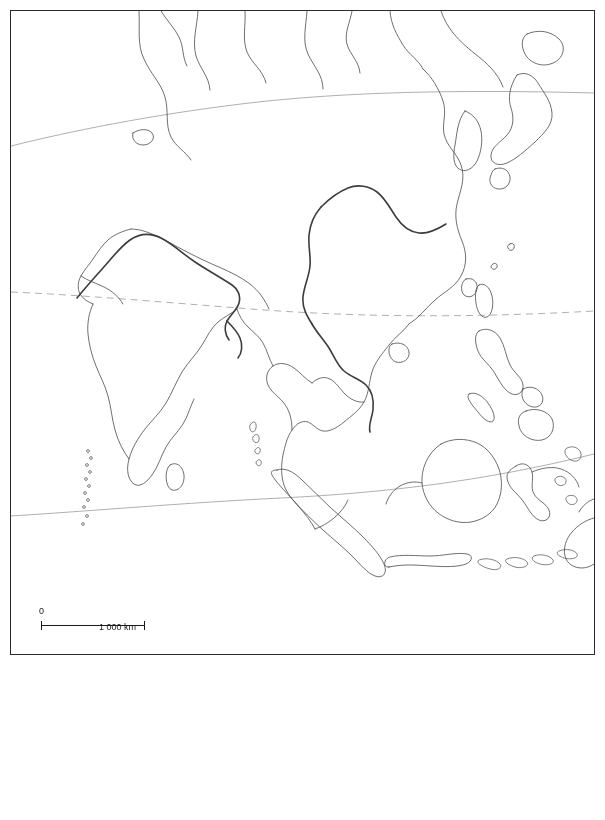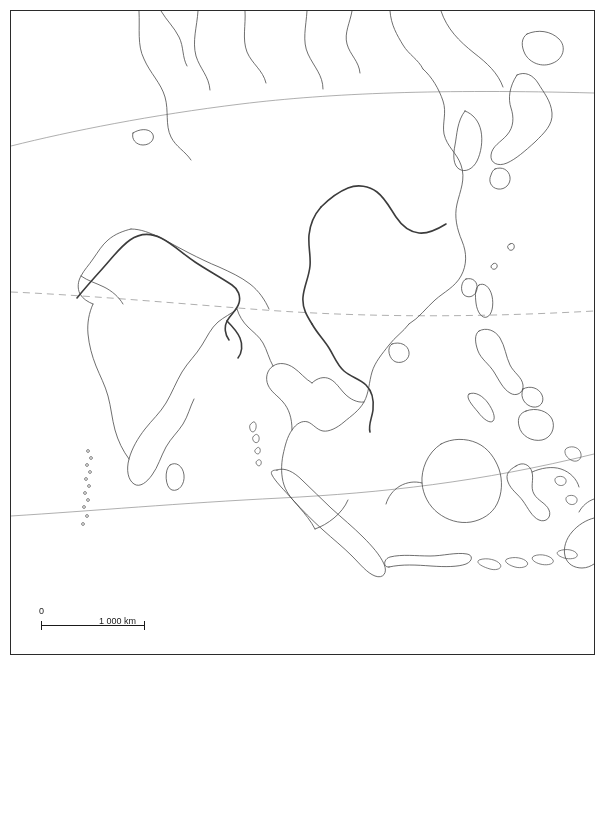--- a/index.html
+++ b/index.html
@@ -78,21 +78,21 @@
     color: #1a1a1a;
   }
   #scale-bar .scale-zero {
     position: absolute;
     left: 0;
     top: 0;
   }
   #scale-bar .scale-max {
     position: absolute;
     left: 60px;
-    top: 10px;
+    top: 16px;
     white-space: nowrap;
   }
   #scale-bar .scale-rule {
     position: relative;
     height: 9px;
     margin-top: 1px;
   }
   #scale-bar .scale-rule .rule-line {
     position: absolute;
     left: 2px;

